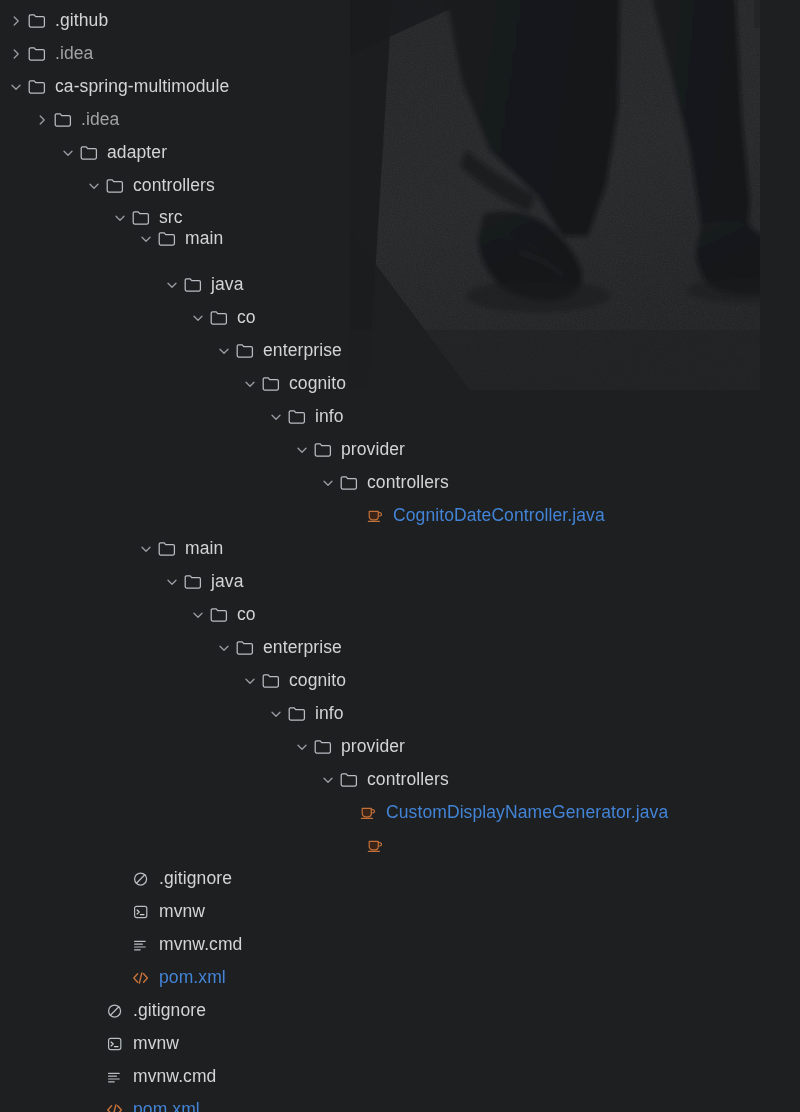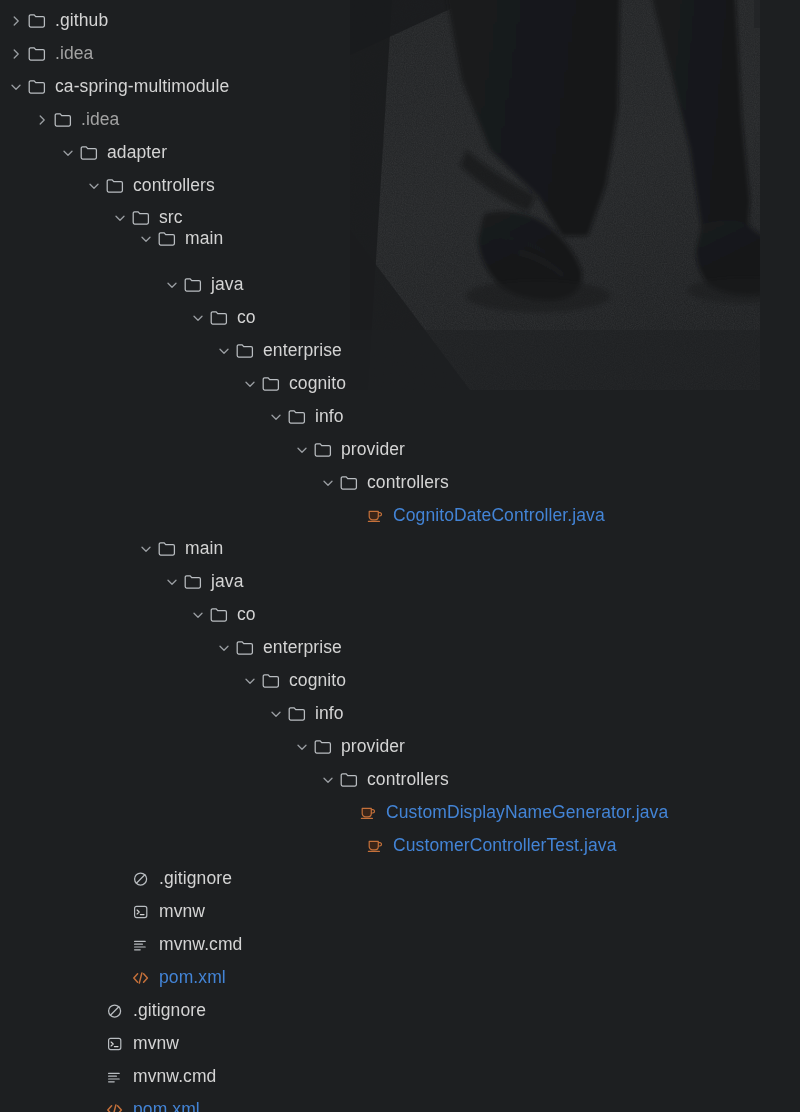--- a/index.html
+++ b/index.html
@@ -465,21 +465,20 @@
       </div>
       <div class="row" style="top: 829px; left: 344px;">
         <span class="twisty"></span>
         <span class="ficon">
           <svg width="18" height="16" viewBox="0 0 18 16">
             <path d="M3.2 3.4 h9.1 v5.1 a3.4 3.4 0 0 1 -3.4 3.4 h-2.3 a3.4 3.4 0 0 1 -3.4 -3.4 Z" fill="#3a2418" stroke="#c4703a" stroke-width="1.2" stroke-linejoin="round"></path>
             <path d="M12.4 4.6 h1.4 a1.7 1.7 0 0 1 0 3.4 h-1.4" fill="none" stroke="#c4703a" stroke-width="1.2" stroke-linecap="round"></path>
             <path d="M2.4 13.4 h11" fill="none" stroke="#c4703a" stroke-width="1.2" stroke-linecap="round"></path>
           </svg>
         </span>
-        <span class="label filelink">CustomerControllerTest.java</span>
       </div>
       <div class="row" style="top: 862px; left: 110px;">
         <span class="twisty"></span>
         <span class="ficon">
           <svg width="18" height="16" viewBox="0 0 18 16">
             <circle cx="8.6" cy="8" r="6" fill="none" stroke="#b9bdc1" stroke-width="1.25"></circle>
             <path d="M4.4 12.2 L12.8 3.8" stroke="#b9bdc1" stroke-width="1.25" stroke-linecap="round"></path>
           </svg>
         </span>
         <span class="label">.gitignore</span>

